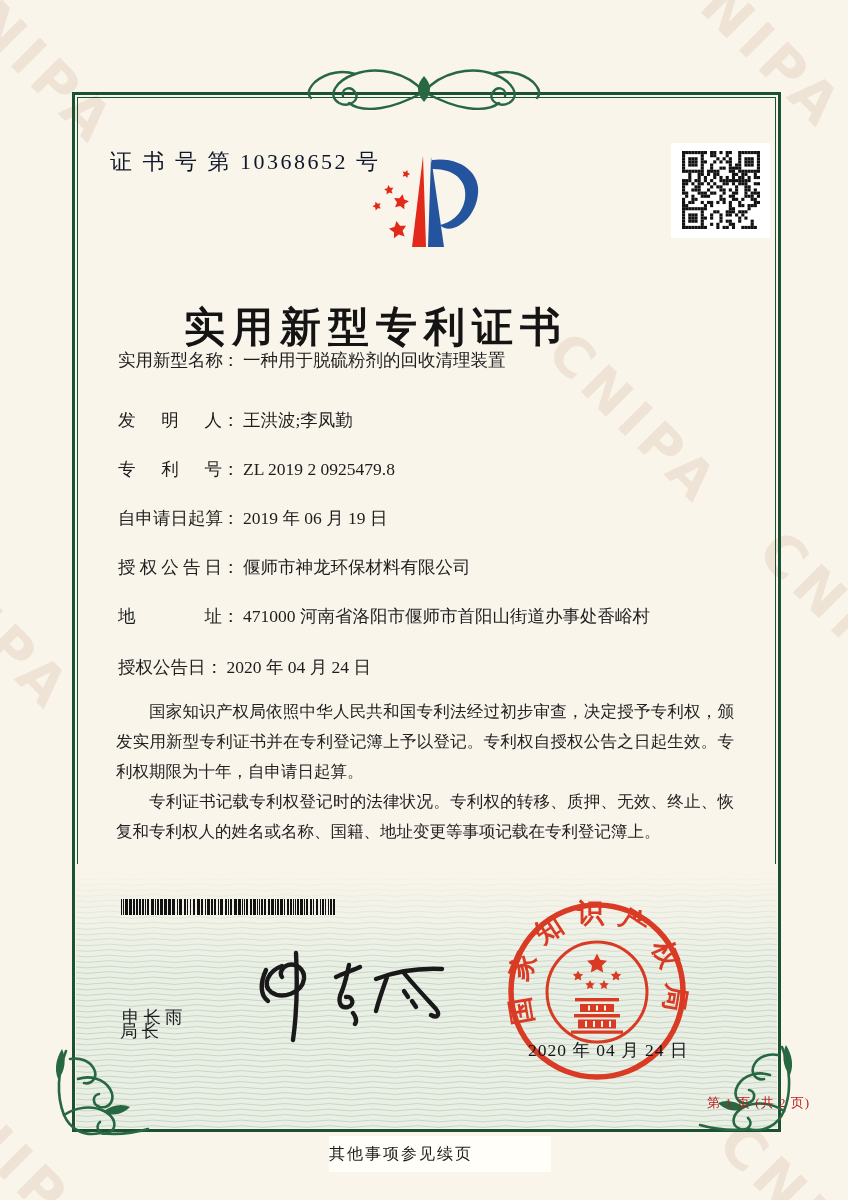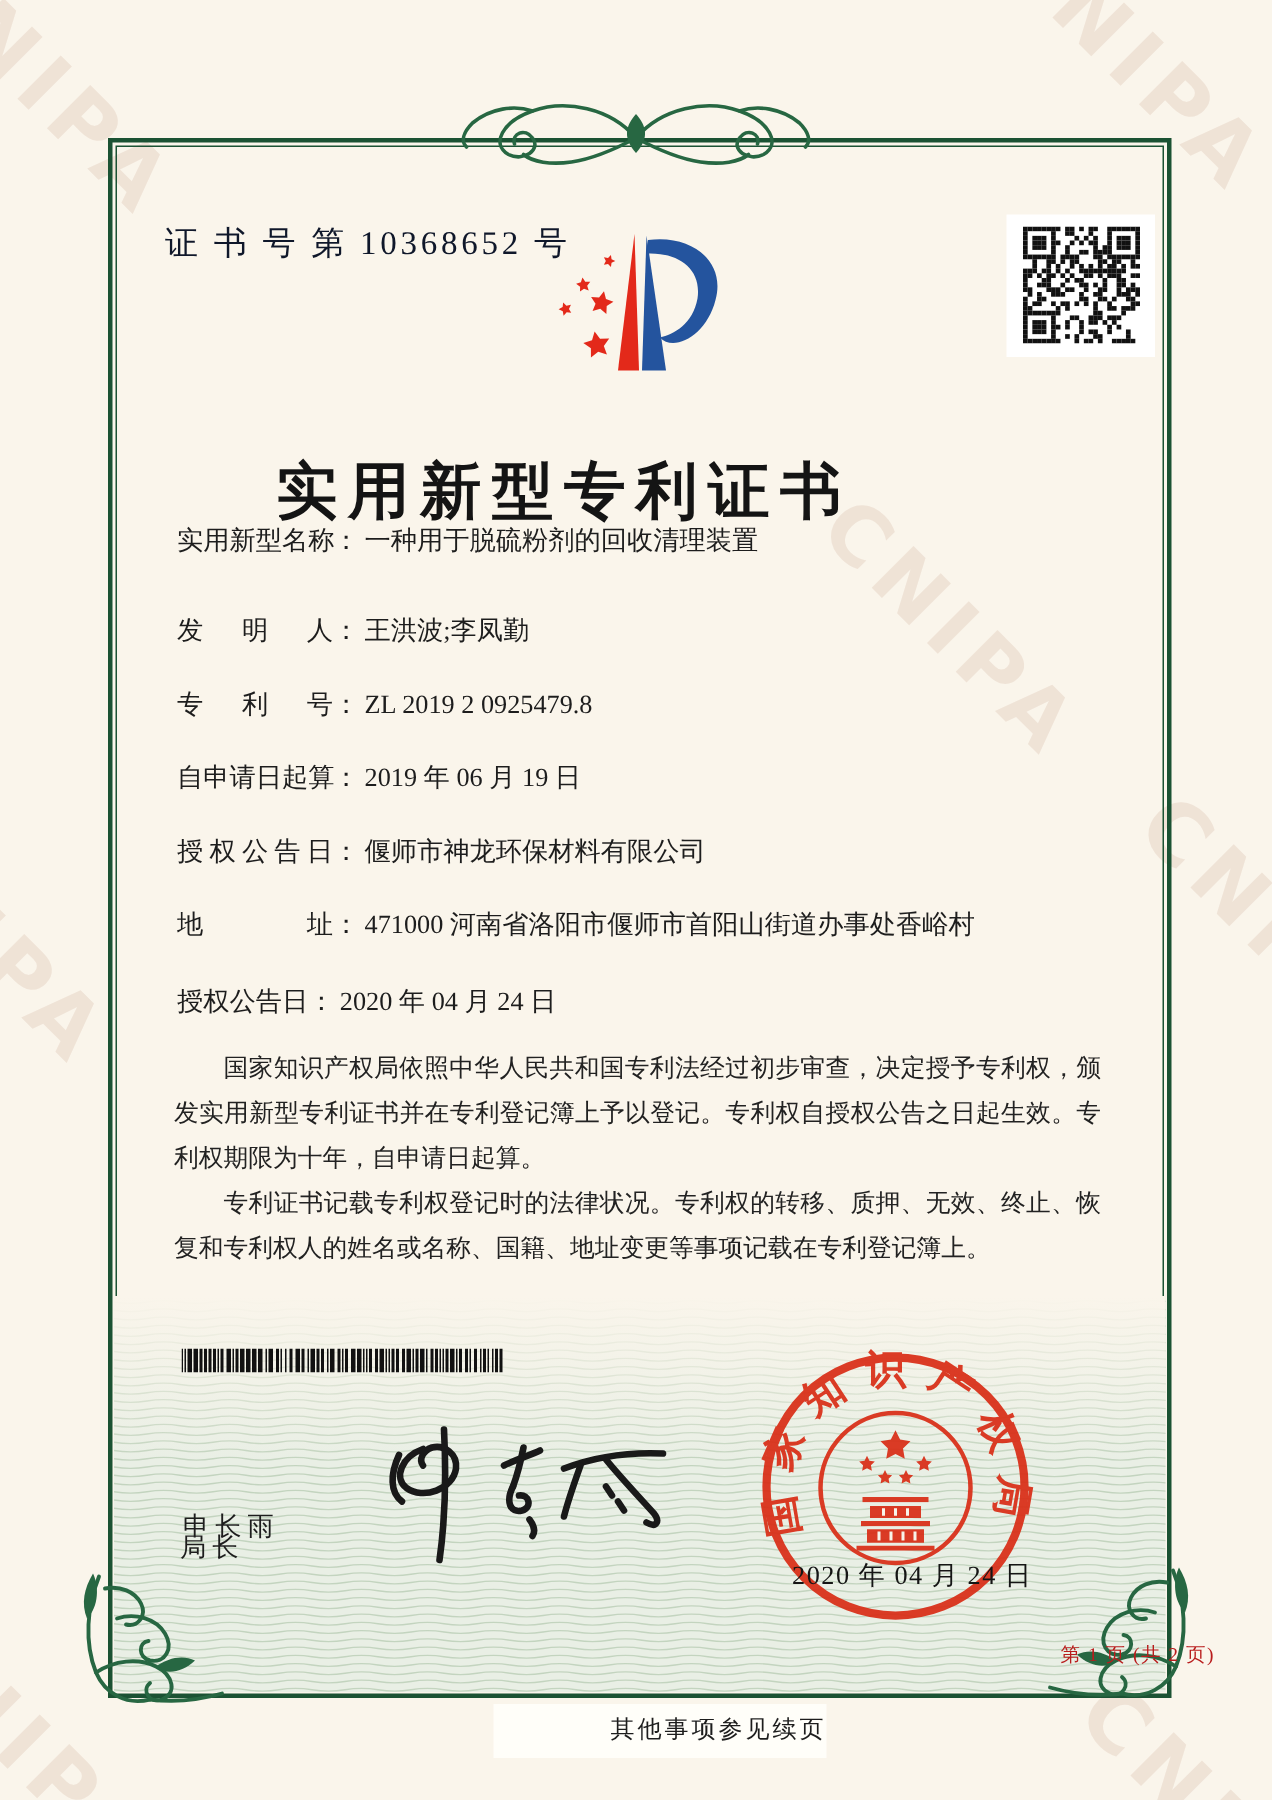--- a/index.html
+++ b/index.html
@@ -65,21 +65,21 @@
   .seal-date{
     position:absolute;left:528px;top:1038px;width:160px;text-align:center;
     font-size:17.5px;letter-spacing:1px;color:#151515;z-index:7;white-space:nowrap;
   }
   .page-info{
     position:absolute;left:0;top:1094px;width:810px;text-align:right;
     font-size:13px;color:#b91c1c;z-index:6;letter-spacing:1px;
   }
   .cont-note{
     position:absolute;left:329px;top:1136px;width:222px;height:36px;
-    background:#fffef9;text-align:right;line-height:36px;font-size:16px;
+    background:#fffef9;text-align:left;line-height:36px;font-size:16px;
     color:#1d1d1d;z-index:6;letter-spacing:2px;
   }
   .ornament{position:absolute;z-index:4;}
   .orn-top{left:303px;top:62px;}
   .orn-bl{left:48px;top:1045px;}
   .orn-br{left:692px;top:1041px;transform:scaleX(-1);}
 </style>
 </head>
 <body>
 

